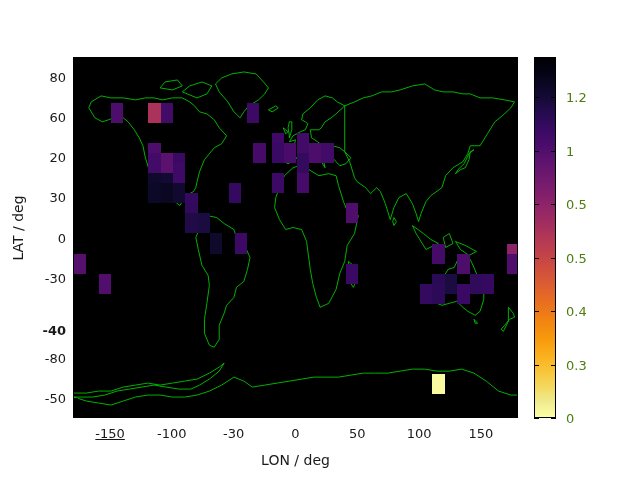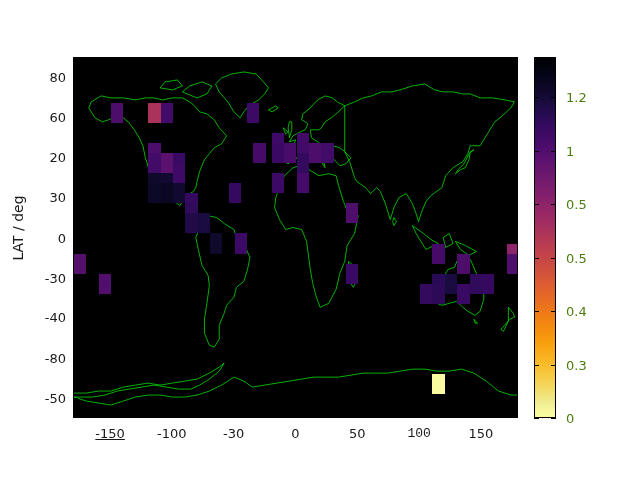--- a/index.html
+++ b/index.html
@@ -124,34 +124,35 @@
       </div>
   </div>
 
   <div id="ytick-wrap">
       <div class="ytick" style="top: 77.0556px;">80</div>
       <div class="ytick" style="top: 117.167px;">60</div>
       <div class="ytick" style="top: 157.278px;">20</div>
       <div class="ytick" style="top: 197.389px;">30</div>
       <div class="ytick" style="top: 237.5px;">0</div>
       <div class="ytick" style="top: 277.611px;">-30</div>
-      <div class="ytick" style="top: 317px;">-40</div>
+      <div class="ytick" style="top: 330px; font-weight: bold;">-40</div>
       <div class="ytick" style="top: 357.833px;">-80</div>
       <div class="ytick" style="top: 397.944px;">-50</div>
     </div>
   <div id="xtick-wrap">
       <div class="xtick" style="left: 110.083px; text-decoration: underline;">-150</div>
       <div class="xtick" style="left: 171.889px;">-100</div>
       <div class="xtick" style="left: 233.694px;">-30</div>
       <div class="xtick" style="left: 295.5px;">0</div>
       <div class="xtick" style="left: 357.306px;">50</div>
-      <div class="xtick" style="left: 419.111px; font-family: Liberation Mono, monospace;">100</div>
+      <div class="xtick" style="left: 419.111px;">100</div>
       <div class="xtick" style="left: 480.917px;">150</div>
     </div>
 
+  <div id="xlabel">LON / deg</div>
   <div id="ylabel">LAT / deg</div>
 
   <div id="cbar-box">
     <div id="cbar-grad" style="background: linear-gradient(to top, rgb(252, 255, 164) 0%, rgb(240, 235, 144) 4.17%, rgb(243, 217, 96) 8.33%, rgb(248, 198, 59) 12.5%, rgb(250, 178, 31) 16.67%, rgb(248, 158, 14) 20.83%, rgb(244, 140, 14) 25%, rgb(238, 122, 24) 29.17%, rgb(229, 106, 37) 33.33%, rgb(218, 91, 51) 37.5%, rgb(206, 77, 63) 41.67%, rgb(192, 65, 75) 45.83%, rgb(177, 55, 86) 50%, rgb(161, 45, 96) 54.17%, rgb(145, 37, 104) 58.33%, rgb(128, 30, 108) 62.5%, rgb(111, 25, 110) 66.67%, rgb(95, 19, 110) 70.83%, rgb(78, 13, 108) 75%, rgb(61, 10, 101) 79.17%, rgb(43, 11, 87) 83.33%, rgb(26, 11, 63) 87.5%, rgb(13, 8, 40) 91.67%, rgb(4, 3, 20) 95.83%, rgb(0, 0, 4) 100%);"></div>
   </div>
   <div id="cbar-ticklabels">
       <div class="cbtick" style="top: 361px;">0</div>
       <div class="cbtick" style="top: 307.519px;">0.3</div>
       <div class="cbtick" style="top: 254.037px;">0.4</div>
       <div class="cbtick" style="top: 200.556px;">0.5</div>

